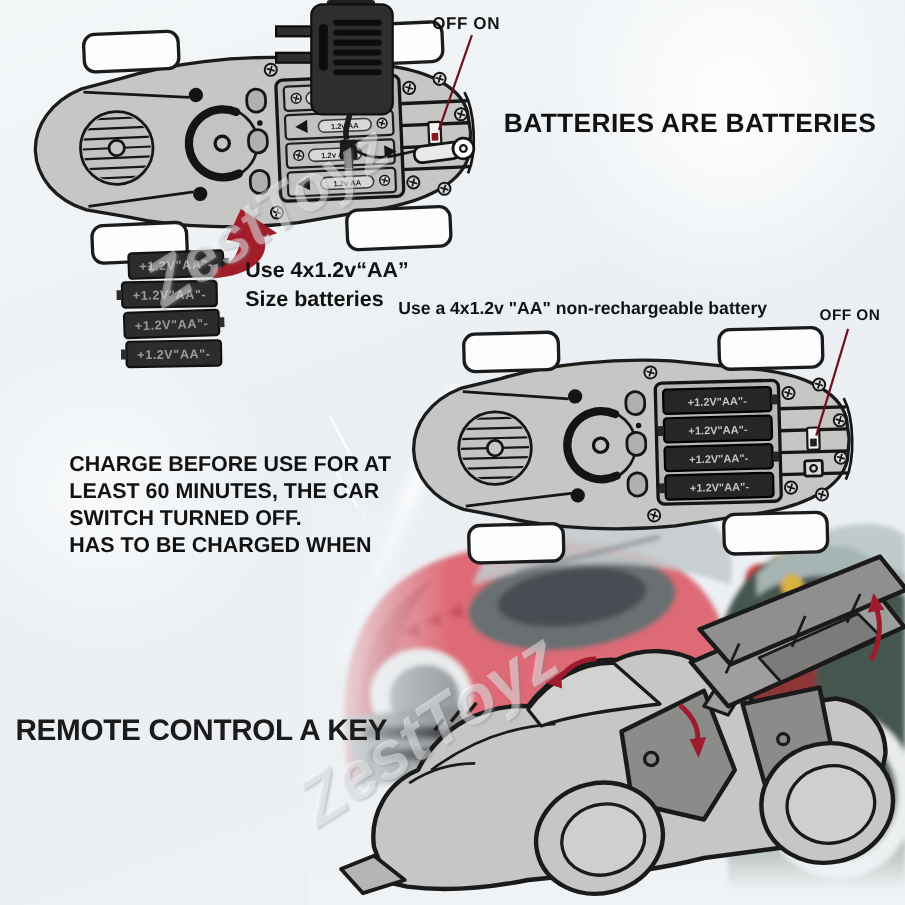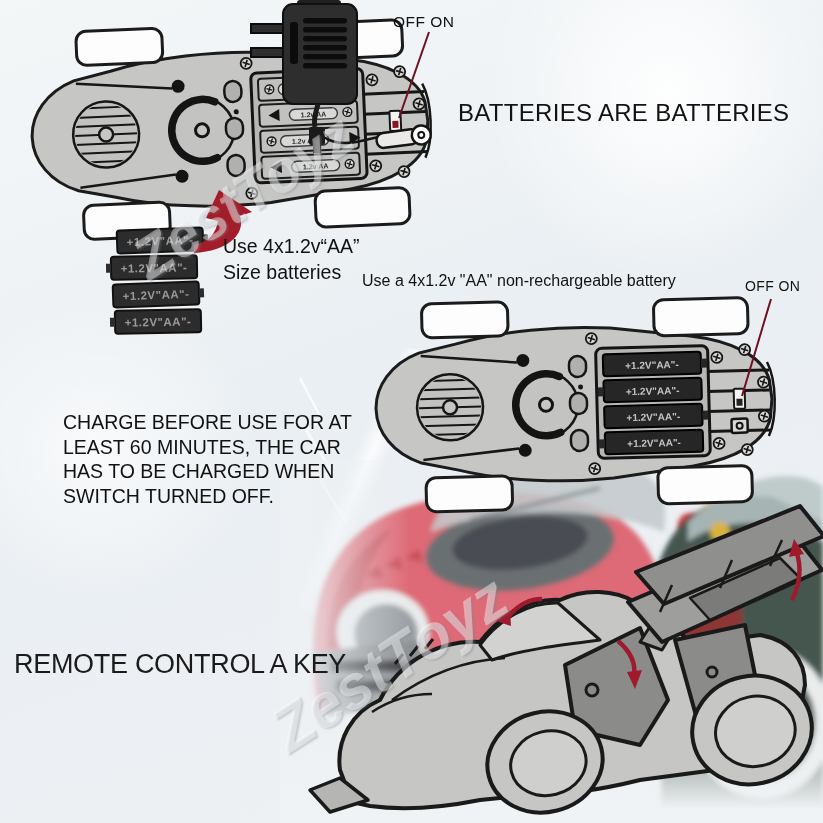--- a/index.html
+++ b/index.html
@@ -7,21 +7,21 @@
   #stage{position:relative;width:823px;height:823px;overflow:hidden;
     background:linear-gradient(160deg,#f4f7f8 0%,#eaeff3 45%,#eef1f4 100%);}
   .bgfx{position:absolute;pointer-events:none;}
   #bg-glow1{left:470px;top:-20px;width:360px;height:320px;
     background:radial-gradient(ellipse at 55% 35%,rgba(255,255,255,.95),rgba(255,255,255,0) 65%);}
   #bg-glow2{left:-40px;top:300px;width:300px;height:300px;
     background:radial-gradient(ellipse at 45% 50%,rgba(255,255,255,.7),rgba(255,255,255,0) 70%);}
   #bg-streak{left:250px;top:340px;width:220px;height:280px;transform:rotate(14deg);
     background:linear-gradient(100deg,transparent 44%,rgba(255,255,255,.75) 50%,transparent 56%);}
   #art{position:absolute;left:0;top:0;z-index:1;}
-  .txt{position:absolute;z-index:2;color:#121212;font-weight:normal;white-space:nowrap;}
+  .txt{position:absolute;z-index:2;color:#121212;font-weight:bold;white-space:nowrap;}
   #off-on-top{left:393px;top:13px;font-size:15.5px;letter-spacing:.5px;}
   #main-title{left:458px;top:99px;font-size:24px;letter-spacing:.3px;}
   #use-note{left:223px;top:233px;font-size:19.5px;line-height:26px;}
   #instruction{left:362px;top:272px;font-size:16px;}
   #off-on-right{left:745px;top:278px;font-size:14px;letter-spacing:.4px;}
   #charge-note{left:27px;top:410px;font-size:19.5px;line-height:24.5px;margin-left:36px;}
   #remote-note{left:14px;top:648px;font-size:27px;line-height:32px;letter-spacing:-.3px;color:#1b1b1b;}
   .watermark{position:absolute;z-index:3;font-weight:bold;font-style:italic;
     color:rgba(255,255,255,.42);text-shadow:1px 2px 2px rgba(125,132,138,.35);
     transform:rotate(-33deg);transform-origin:left top;pointer-events:none;}
@@ -279,21 +279,21 @@
   <div class="txt" id="main-title">BATTERIES ARE BATTERIES</div>
   <div class="txt" id="use-note">
     <div>Use 4x1.2v“AA”</div>
     <div>Size batteries</div>
   </div>
   <div class="txt" id="instruction">Use a 4x1.2v "AA" non-rechargeable battery</div>
   <div class="txt" id="off-on-right">OFF ON</div>
   <div class="txt" id="charge-note">
     <div>CHARGE BEFORE USE FOR AT</div>
     <div>LEAST 60 MINUTES, THE CAR</div>
+    <div>SWITCH TURNED OFF.</div>
     <div>HAS TO BE CHARGED WHEN</div>
-    <div>SWITCH TURNED OFF.</div>
   </div>
   <div class="txt" id="remote-note">
     <div>REMOTE CONTROL A KEY</div>
   </div>
   <div class="watermark" id="wm-top">ZestToyz</div>
   <div class="watermark" id="wm-bottom">ZestToyz</div>
 </div>
 
 </body></html>

